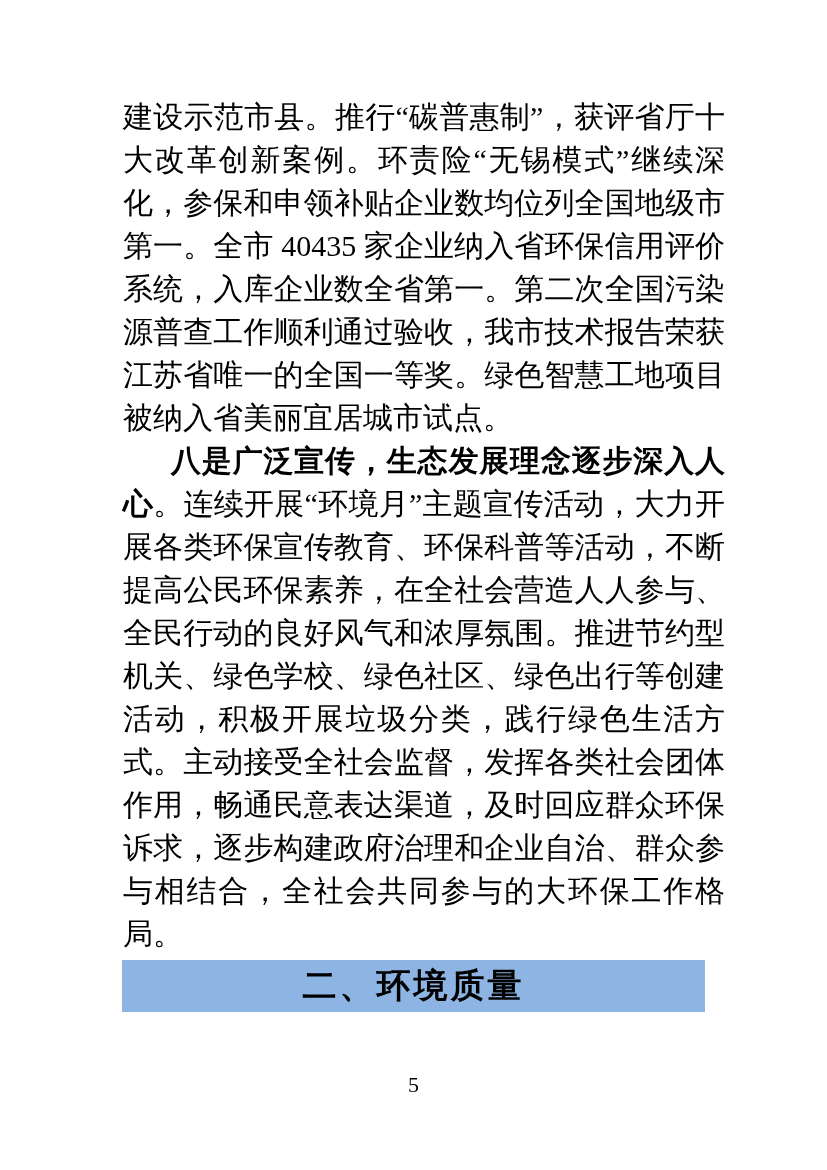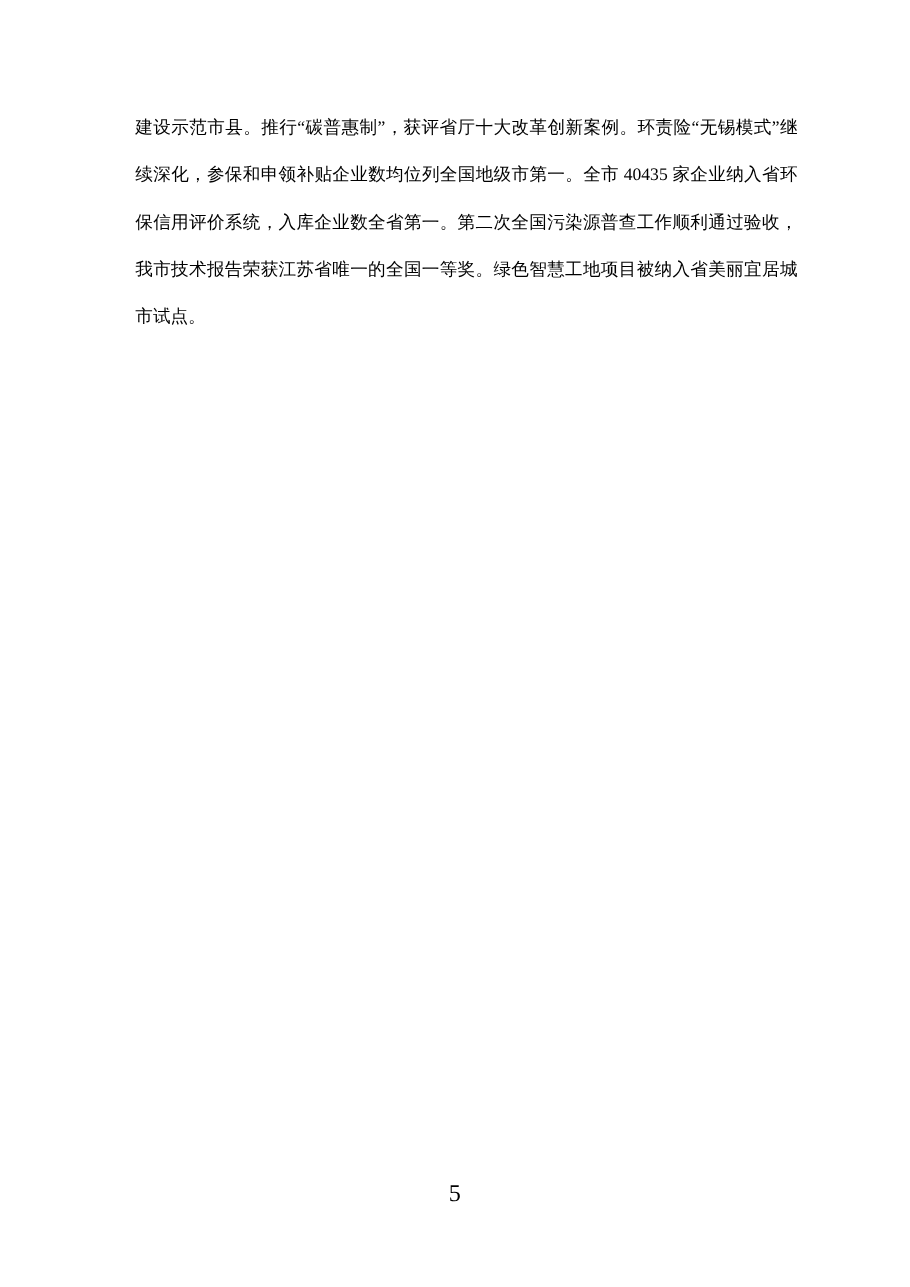--- a/index.html
+++ b/index.html
@@ -12,21 +12,21 @@
     overflow: hidden;
   }
   .page { position: absolute; inset: 0; background: #ffffff; }
   .content {
     position: absolute;
     left: 123px;
     top: 95px;
     width: 602px;
   }
   .para {
-    font-size: 16px;
+    font-size: 30px;
     line-height: 43px;
     text-align: justify;
     letter-spacing: 0;
   }
   .para.indent { text-indent: 48px; }
   .lead {
     font-weight: bold;
     font-family: "Liberation Sans", "DejaVu Sans", sans-serif;
   }
   .banner {
@@ -57,19 +57,23 @@
   }
 </style>
 </head>
 <body>
 
 <div class="page">
   <div class="content">
 
     <p class="para">建设示范市县。推行“碳普惠制”，获评省厅十大改革创新案例。环责险“无锡模式”继续深化，参保和申领补贴企业数均位列全国地级市第一。全市 40435 家企业纳入省环保信用评价系统，入库企业数全省第一。第二次全国污染源普查工作顺利通过验收，我市技术报告荣获江苏省唯一的全国一等奖。绿色智慧工地项目被纳入省美丽宜居城市试点。</p>
 
+    <p class="para indent"><span class="lead">八是广泛宣传，生态发展理念逐步深入人心</span><span>。连续开展“环境月”主题宣传活动，大力开展各类环保宣传教育、环保科普等活动，不断提高公民环保素养，在全社会营造人人参与、全民行动的良好风气和浓厚氛围。推进节约型机关、绿色学校、绿色社区、绿色出行等创建活动，积极开展垃圾分类，践行绿色生活方式。主动接受全社会监督，发挥各类社会团体作用，畅通民意表达渠道，及时回应群众环保诉求，逐步构建政府治理和企业自治、群众参与相结合，全社会共同参与的大环保工作格局。</span></p>
 
+    <div class="banner">
+      <span class="banner-text">二、环境质量</span>
+    </div>
 
 
   </div>
 
   <div class="footer">5</div>
 </div>
 
 </body></html>

